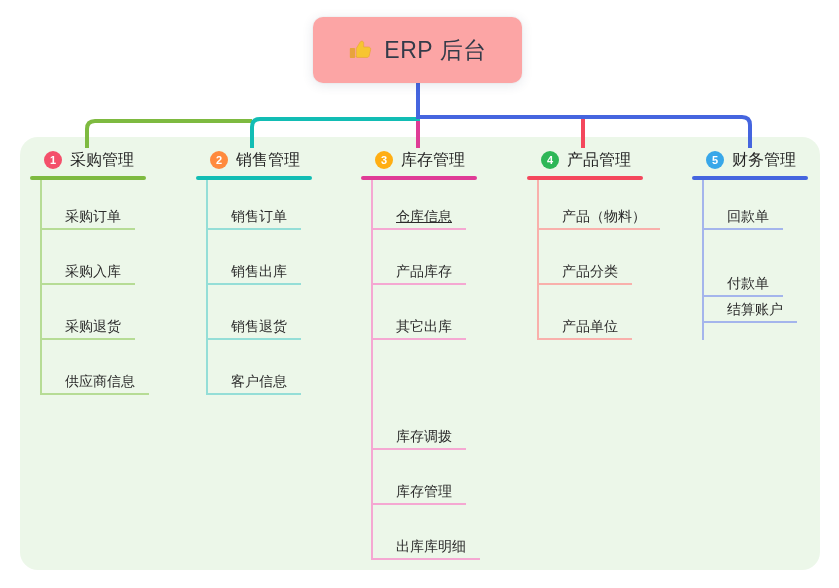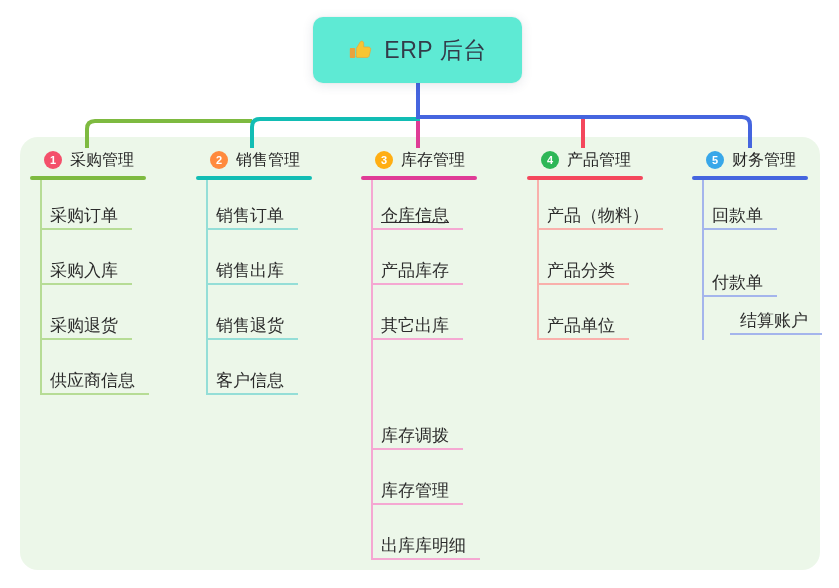--- a/index.html
+++ b/index.html
@@ -3,21 +3,21 @@
 <meta charset="utf-8">
 <style>
   html,body{margin:0;padding:0;background:#fff;}
   #canvas{
     position:relative;width:839px;height:588px;background:#ffffff;overflow:hidden;
     font-family:"Liberation Sans","DejaVu Sans",sans-serif;
   }
   
   #root-node{
     position:absolute;left:313px;top:17px;width:209px;height:66px;
-    background:#5eead4;border-radius:10px;
+    background:#fca5a5;border-radius:10px;
     box-shadow:0 2px 12px rgba(40,60,90,.12), 0 0 0 1px rgba(0,0,0,.02);
     display:flex;align-items:center;justify-content:center;gap:10px;
     z-index:4;cursor:pointer;
   }
   #root-node .root-label{font-size:23px;color:#333b49;letter-spacing:.5px;}
   #root-node svg{display:block;}
   
   #panel{
     position:absolute;left:20px;top:137px;width:800px;height:433px;
     background:#ecf7e9;border-radius:18px;z-index:1;
@@ -30,22 +30,22 @@
   .badge{
     width:18px;height:18px;border-radius:50%;flex:0 0 18px;
     display:flex;align-items:center;justify-content:center;
     color:#fff;font-size:11px;font-weight:bold;
   }
   .col-title{font-size:16px;color:#262626;white-space:nowrap;}
   .col-underline{position:absolute;left:0;top:29px;width:116px;height:4px;border-radius:2px;}
   .tree-line{position:absolute;left:10px;top:33px;width:2px;}
   .tree-item{
     position:absolute;left:10px;height:24px;line-height:24px;
-    padding:0 14px 0 10px;border-bottom:2px solid;
-    font-size:17px;color:#2b2b2b;white-space:nowrap;cursor:pointer;
+    padding:0 14px 0 25px;border-bottom:2px solid;
+    font-size:14px;color:#2b2b2b;white-space:nowrap;cursor:pointer;
   }
 </style>
 </head>
 <body>
 
 <div id="canvas">
 
   <div id="root-node">
     <span>
       <svg width="26" height="26" viewBox="0 0 24 24">
@@ -118,15 +118,15 @@
     </div>
     <div class="column" style="left: 692px;">
       <div class="col-header">
         <span class="badge" style="background: rgb(56, 167, 233);">5</span>
         <span class="col-title">财务管理</span>
       </div>
       <div class="col-underline" style="background: rgb(69, 101, 223);"></div>
       <div class="tree-line" style="background: rgb(164, 181, 236); height: 160px;"></div>
     <div class="tree-item" style="top: 57px; border-bottom-color: rgb(164, 181, 236);">回款单</div>
       <div class="tree-item" style="top: 124px; border-bottom-color: rgb(164, 181, 236);">付款单</div>
-      <div class="tree-item" style="top: 162px; border-bottom-color: rgb(164, 181, 236); margin-left: 28px;">结算账户</div>
+      <div class="tree-item" style="top: 150px; border-bottom-color: rgb(164, 181, 236);">结算账户</div>
     </div>
   </div>
 
 </body></html>

